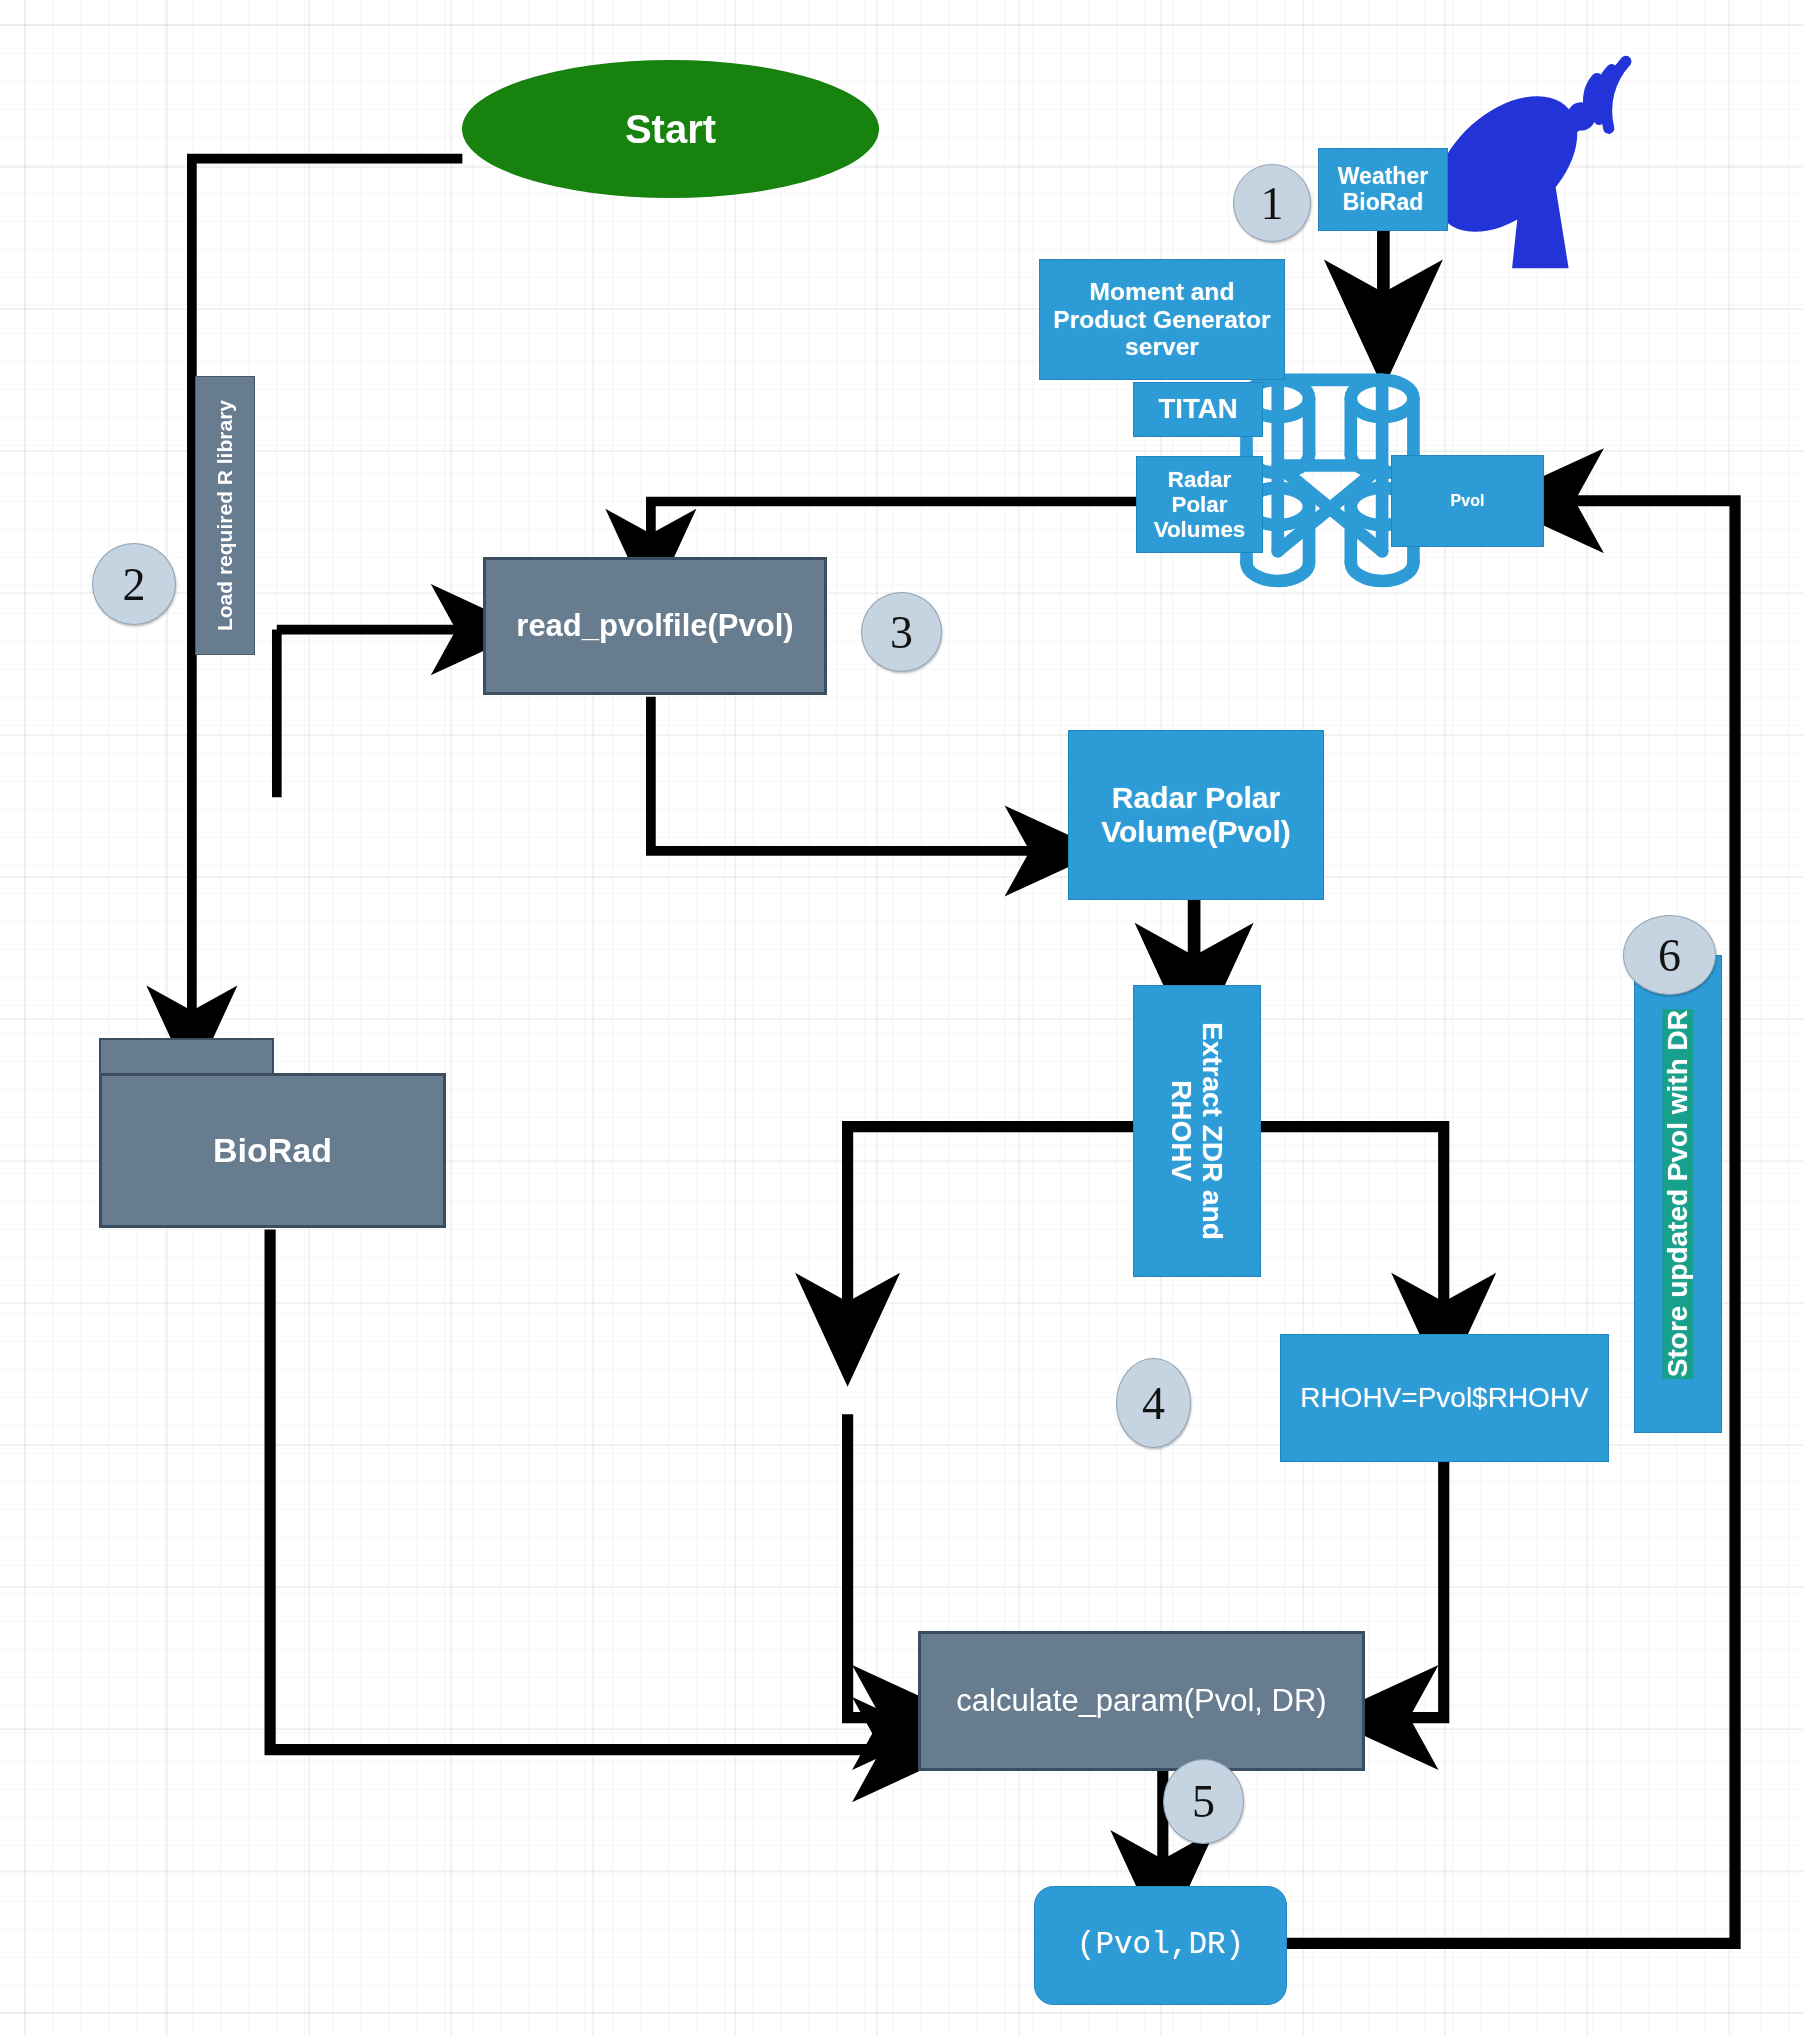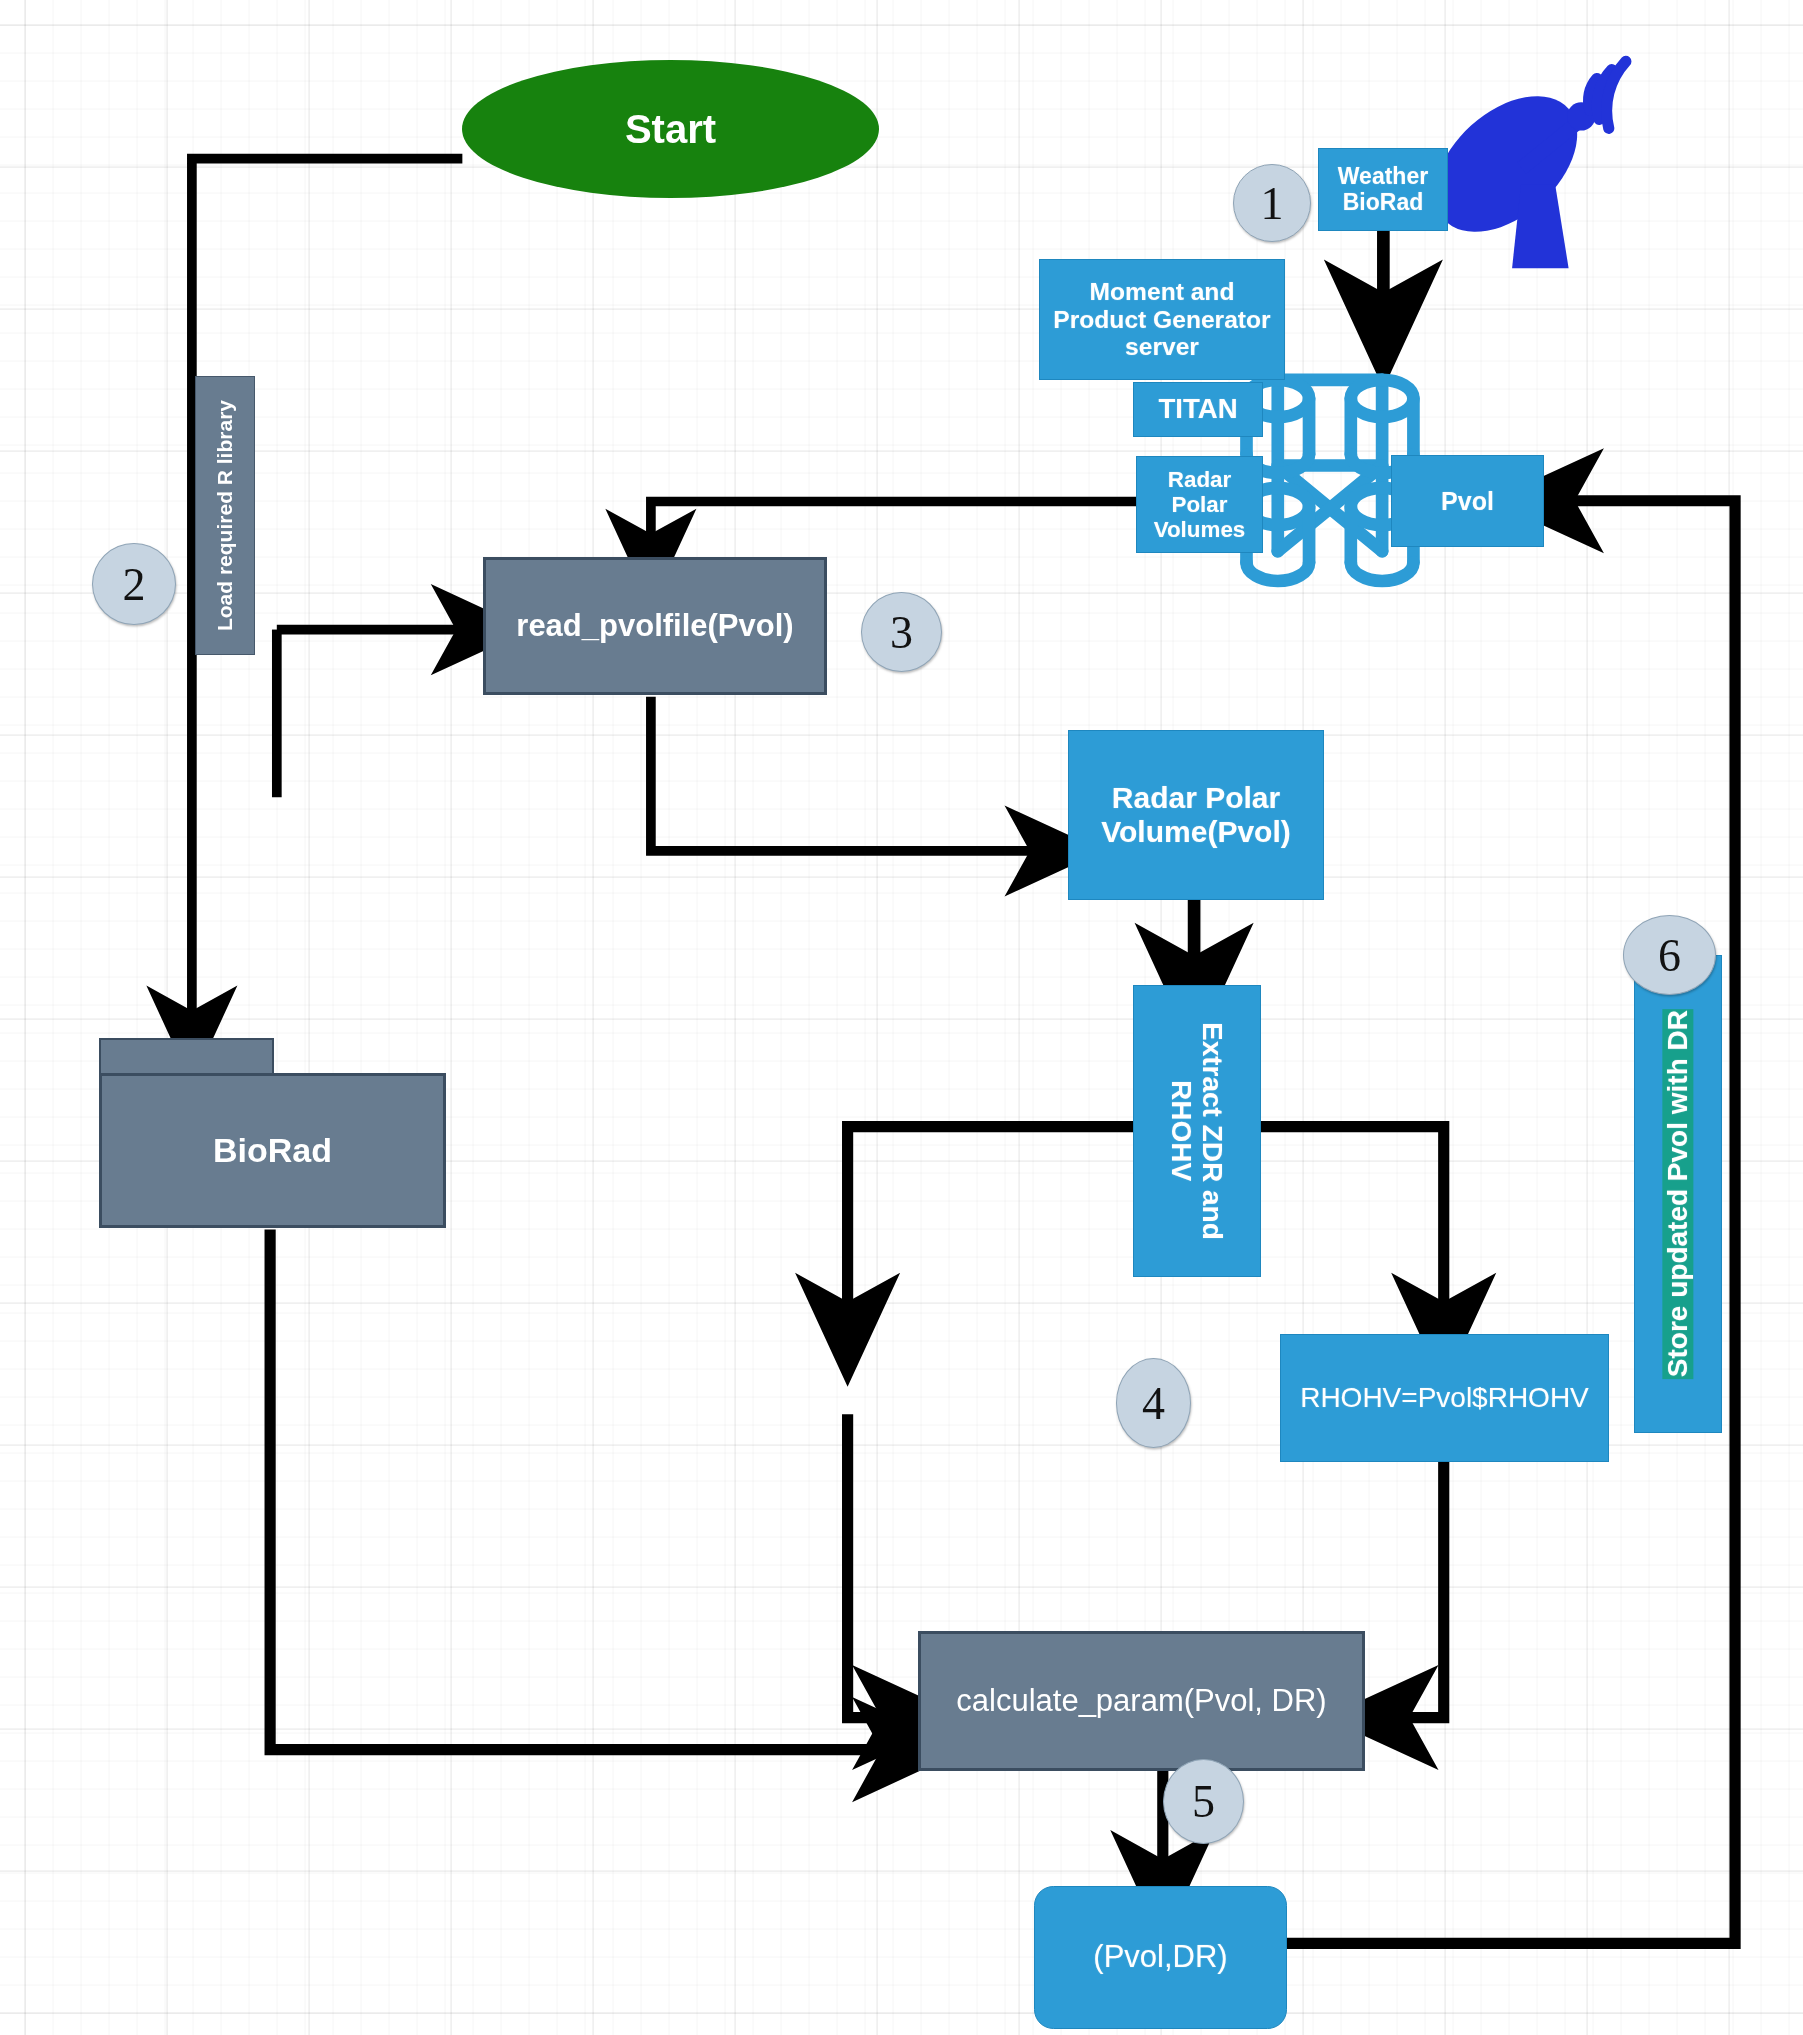--- a/index.html
+++ b/index.html
@@ -186,21 +186,21 @@
   </div>
 
   <div class="node blue" style="left:1133px;top:382px;width:130px;height:55px;font-size:27.6px;">
     <span>TITAN</span>
   </div>
 
   <div class="node blue" style="left:1136px;top:456px;width:127px;height:97px;font-size:22.4px;">
     <span>Radar Polar Volumes</span>
   </div>
 
-  <div class="node blue" style="left:1391px;top:455px;width:153px;height:92px;font-size:25px;">
+  <div class="node blue" style="left:1391px;top:455px;width:153px;height:92px;font-size:16px;">
     <span>Pvol</span>
   </div>
 
   <div class="node gray" style="left:195px;top:376px;width:60px;height:279px;border-width:1.5px;border-color:#46586B;font-size:21px;">
     <span class="vert-up">Load required R library</span>
   </div>
 
   <div class="node gray" style="left:99px;top:1038px;width:175px;height:86px;border-width:2.2px;z-index:1;"></div>
   <div class="node gray" style="left:99px;top:1073px;width:347px;height:155px;font-size:34px;z-index:2;">
     <span>BioRad</span>
@@ -220,21 +220,21 @@
 
 
   <div class="node blue thin" style="left:1280px;top:1334px;width:329px;height:128px;font-size:28px;">
     <span>RHOHV=Pvol$RHOHV</span>
   </div>
 
   <div class="node gray reg" style="left:918px;top:1631px;width:447px;height:140px;font-size:31px;">
     <span>calculate_param(Pvol, DR)</span>
   </div>
 
-  <div class="node blue thin" style="left:1034px;top:1886px;width:253px;height:143px;font-size:31px;border-radius:19.4px;">
+  <div class="node blue thin" style="left:1034px;top:1886px;width:253px;height:119px;font-size:31px;border-radius:19.4px;font-family:Liberation Mono, monospace;">
     <span>(Pvol,DR)</span>
   </div>
 
   <div class="node blue" style="left:1634px;top:955px;width:88px;height:478px;font-size:28px;">
     <span class="vert-up hl-teal">Store updated Pvol with DR</span>
   </div>
 
   <div class="step" style="left:1233px;top:164px;width:76px;height:76px;">
     <span>1</span>
   </div>

